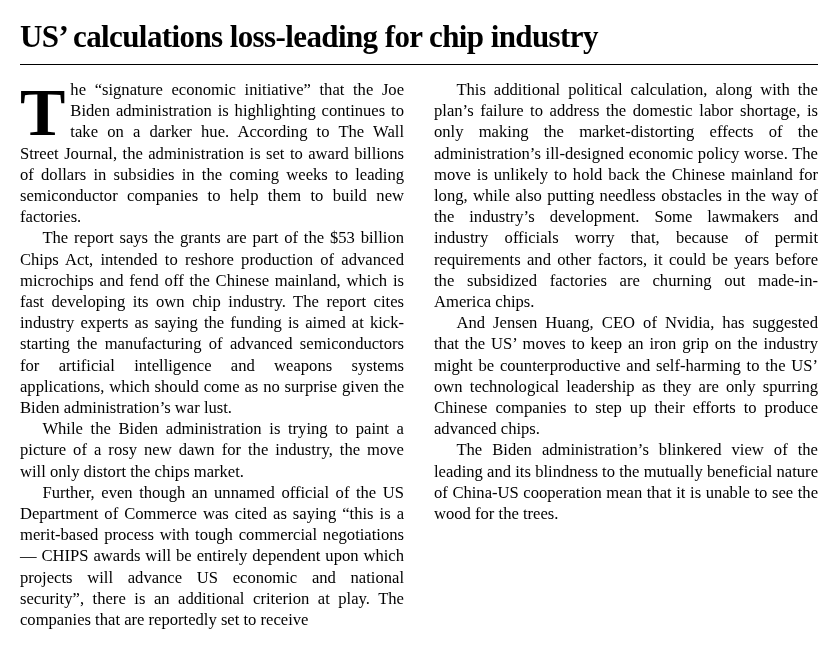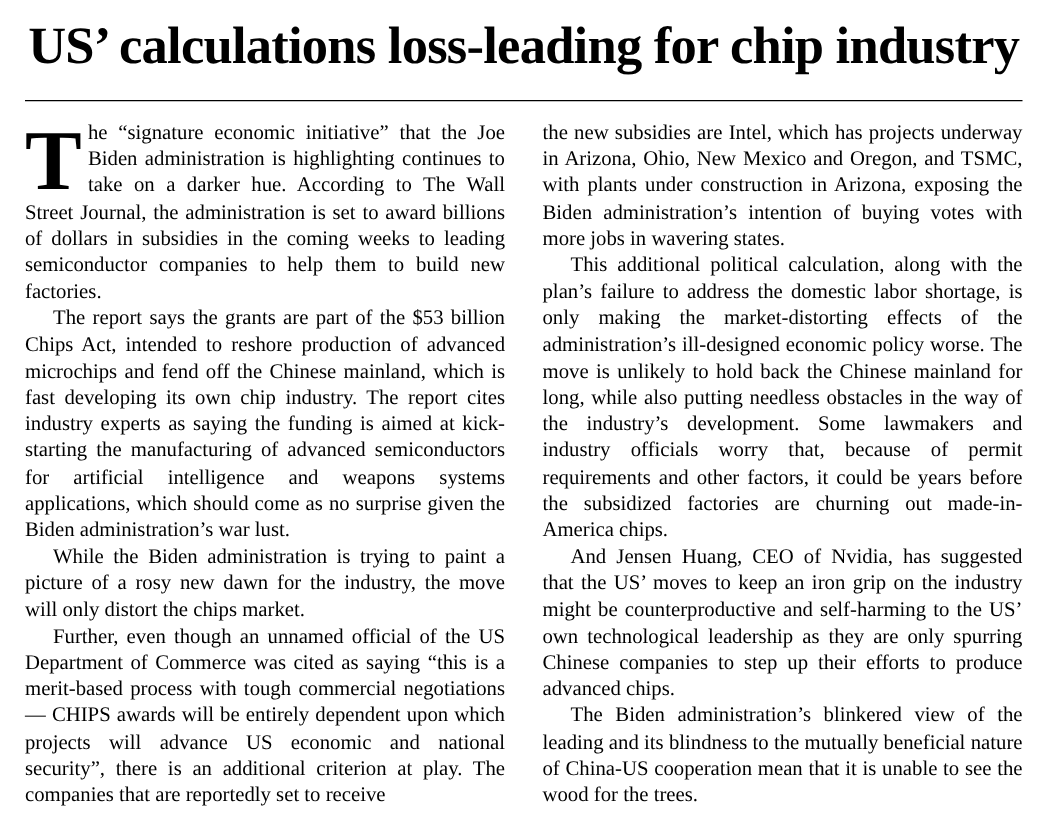--- a/index.html
+++ b/index.html
@@ -17,27 +17,26 @@
   .page {
     position: relative;
     width: 838px;
     height: 653px;
     box-sizing: border-box;
     padding: 14px 18px 0 18px;
   }
   .headline {
     font-family: "Liberation Serif", serif;
     font-weight: bold;
-    font-size: 42px;
+    font-size: 31px;
     line-height: 46px;
     letter-spacing: -0.6px;
-    margin: 0 0 20px 0;
+    margin: 0 0 4px 0;
     padding: 0 2px;
     color: #000;
-    text-align: center;
   }
   .rule {
     border-top: 1.5px solid #000;
     margin: 4px 2px 14px 2px;
   }
   .columns {
     display: flex;
     gap: 30px;
     padding: 0 2px;
   }
@@ -80,20 +79,19 @@
   <div class="columns">
 
     <div class="col">
       <p class="first dropcap-para"><span class="dropcap">T</span><span>he “signature economic initiative” that the Joe Biden administration is highlighting continues to take on a darker hue. According to The Wall Street Journal, the administration is set to award billions of dollars in subsidies in the coming weeks to leading semiconductor companies to help them to build new factories.</span></p>
       <p>The report says the grants are part of the $53 billion Chips Act, intended to reshore production of advanced microchips and fend off the Chinese mainland, which is fast developing its own chip industry. The report cites industry experts as saying the funding is aimed at kick-starting the manufacturing of advanced semiconductors for artificial intelligence and weapons systems applications, which should come as no surprise given the Biden administration’s war lust.</p>
       <p>While the Biden administration is trying to paint a picture of a rosy new dawn for the industry, the move will only distort the chips market.</p>
       <p>Further, even though an unnamed official of the US Department of Commerce was cited as saying “this is a merit-based process with tough commercial negotiations — CHIPS awards will be entirely dependent upon which projects will advance US economic and national security”, there is an additional criterion at play. The companies that are reportedly set to receive</p>
     </div>
 
     <div class="col">
-      <p class="first">the new subsidies are Intel, which has projects underway in Arizona, Ohio, New Mexico and Oregon, and TSMC, with plants under construction in Arizona, exposing the Biden administration’s intention of buying votes with more jobs in wavering states.</p>
       <p>This additional political calculation, along with the plan’s failure to address the domestic labor shortage, is only making the market-distorting effects of the administration’s ill-designed economic policy worse. The move is unlikely to hold back the Chinese mainland for long, while also putting needless obstacles in the way of the industry’s development. Some lawmakers and industry officials worry that, because of permit requirements and other factors, it could be years before the subsidized factories are churning out made-in-America chips.</p>
       <p>And Jensen Huang, CEO of Nvidia, has suggested that the US’ moves to keep an iron grip on the industry might be counterproductive and self-harming to the US’ own technological leadership as they are only spurring Chinese companies to step up their efforts to produce advanced chips.</p>
       <p>The Biden administration’s blinkered view of the leading and its blindness to the mutually beneficial nature of China-US cooperation mean that it is unable to see the wood for the trees.</p>
     </div>
 
   </div>
 </div>
 
 </body></html>

